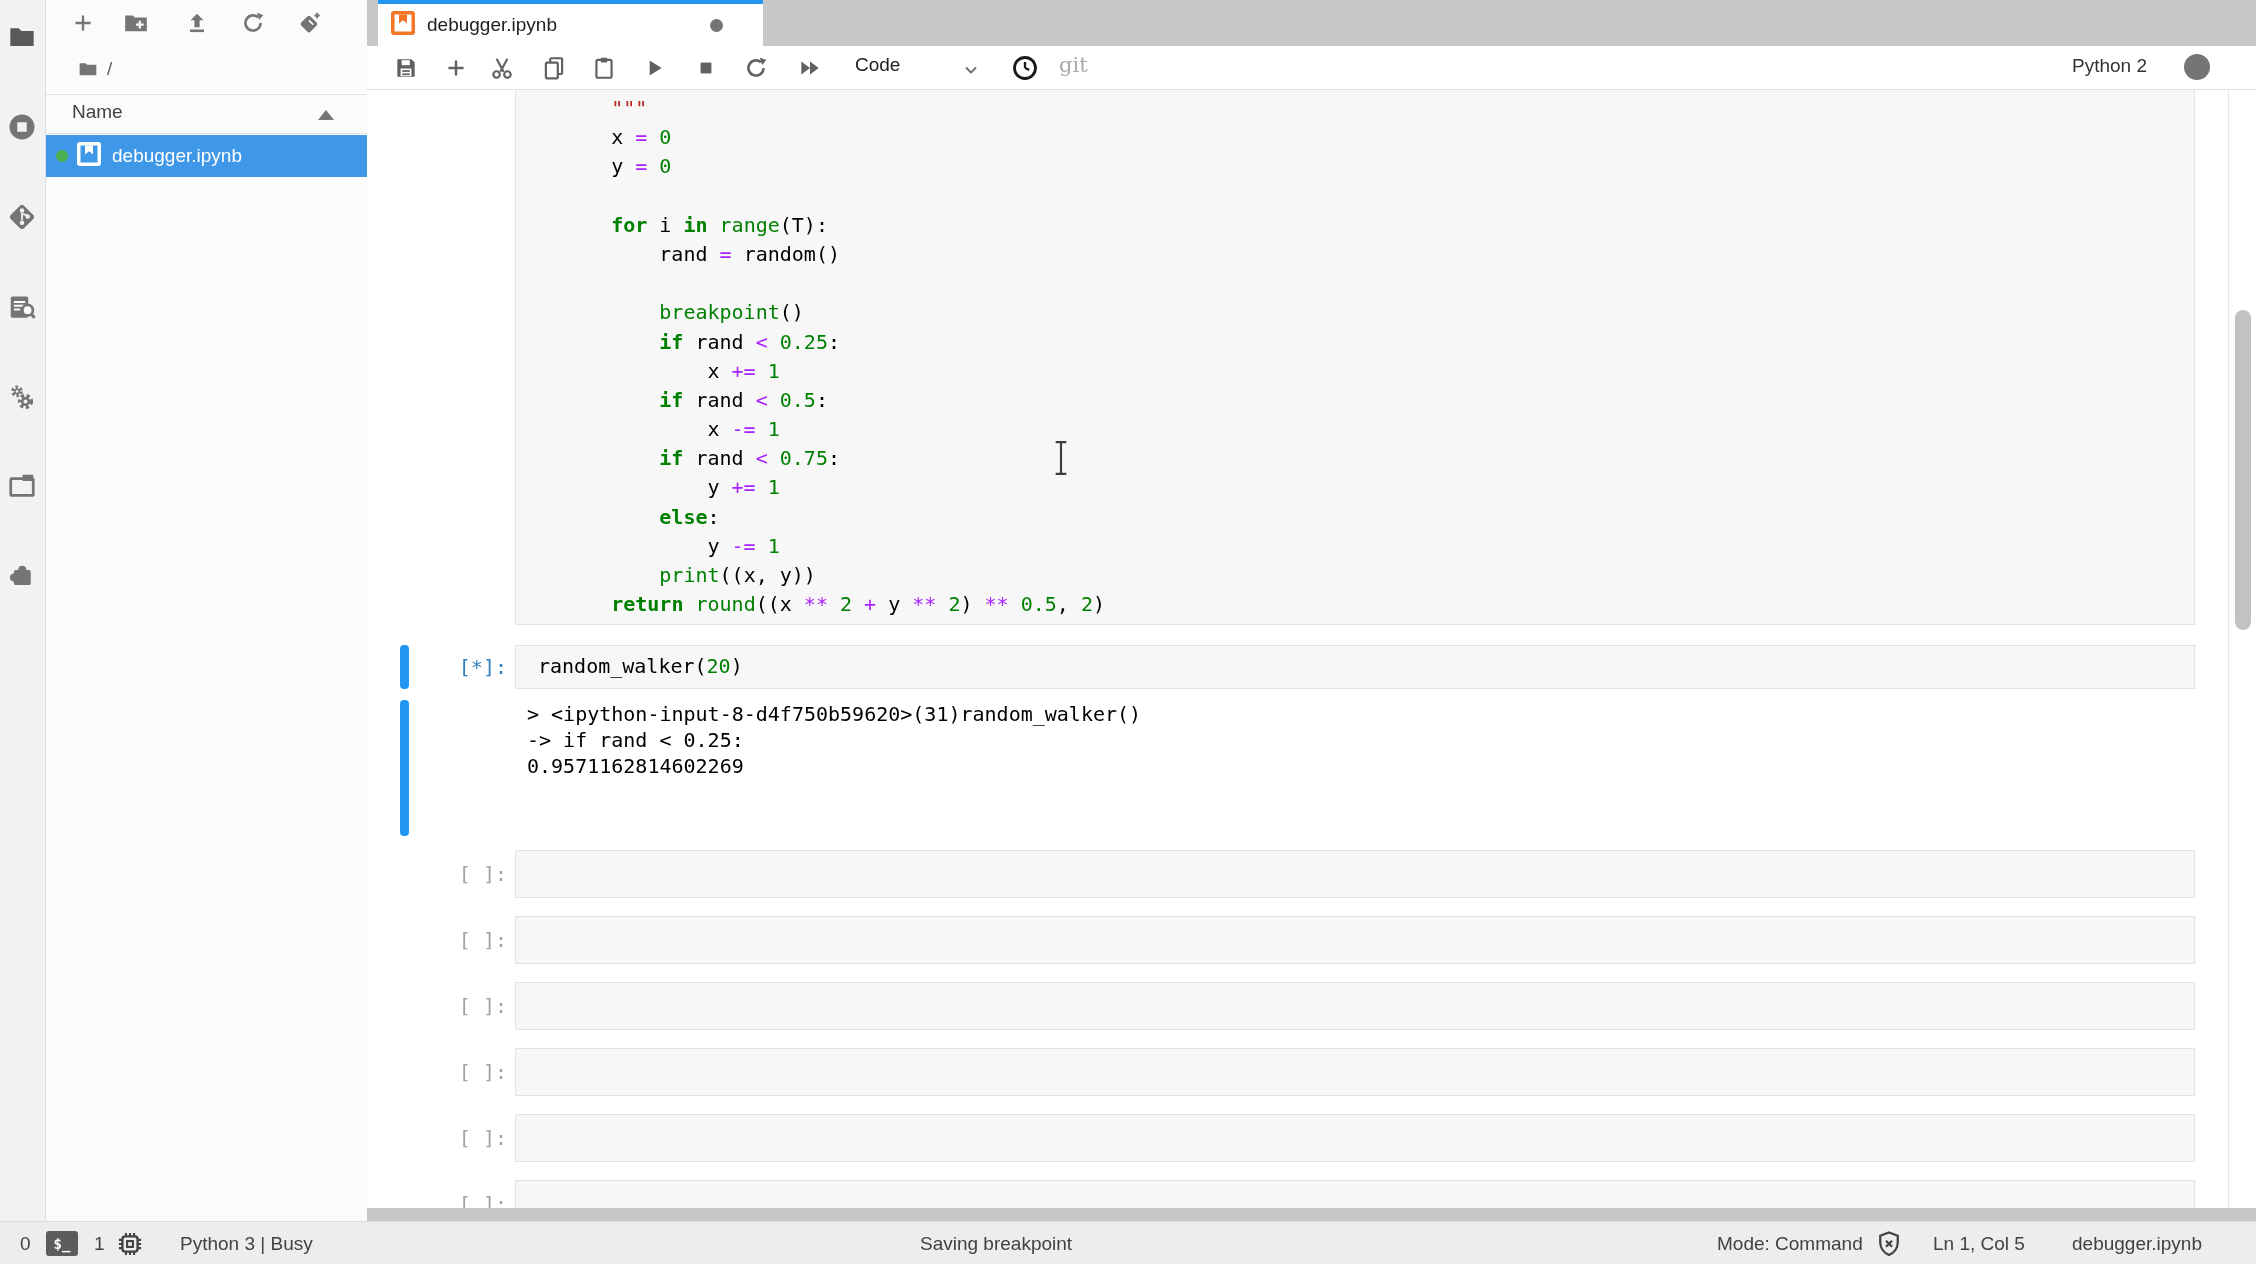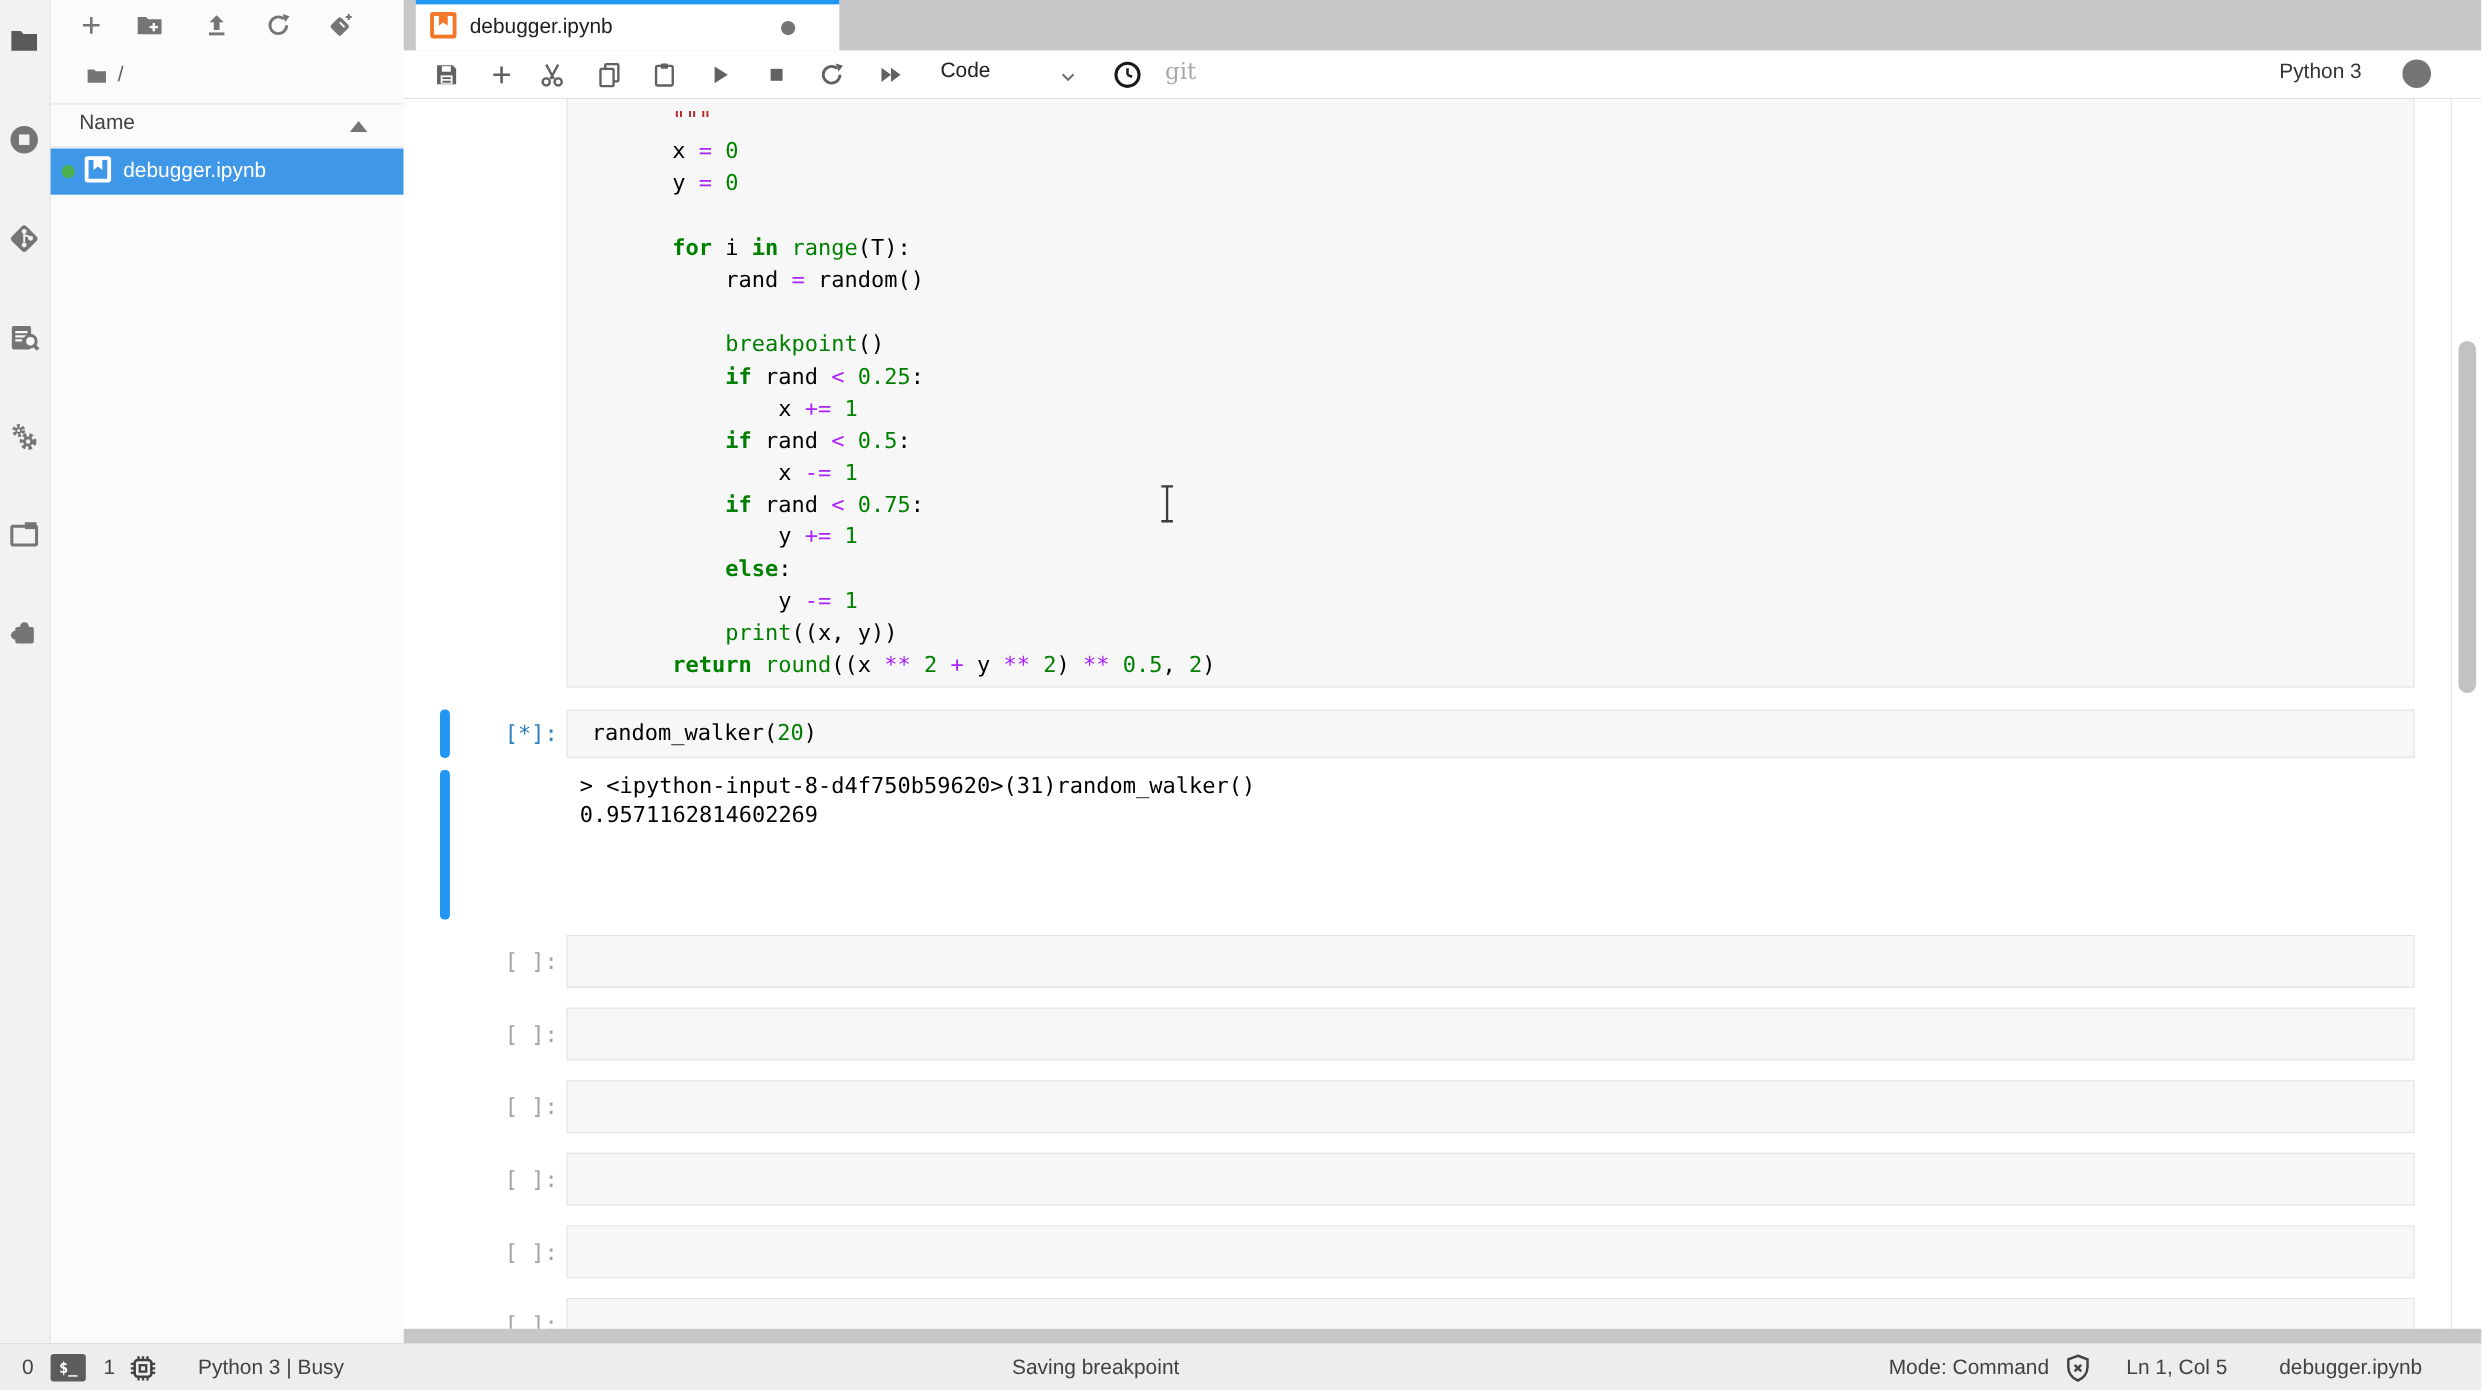--- a/index.html
+++ b/index.html
@@ -276,37 +276,38 @@
           <path d="M7 9.5l5 5 5-5" stroke="#757575" stroke-width="2" fill="none"></path>
         </svg>
     </div>
     <div id="tb-clock">
       <svg width="28" height="28" viewBox="0 0 24 24">
         <circle cx="12" cy="12" r="9" fill="none" stroke="#1a1a1a" stroke-width="2.4"></circle>
         <path d="M12 12V6.8M12 12l3.6 1.6" stroke="#1a1a1a" stroke-width="2" fill="none"></path>
       </svg>
     </div>
     <div id="tb-git">git</div>
-    <div id="tb-kernel-name">Python 3</div>
+    <div id="tb-kernel-name">Python 2</div>
     <div id="tb-kernel-status"></div>
   </div>
 
   <div id="notebook" class="abs">
 
     <div class="editor-box" style="top:-10px;height:545px;"></div>
     <pre class="code abs" id="cell1-code" style="left:196px;top:4px;"><div class="code-line"><span class="tok-str">    """</span></div><div class="code-line"><span class="tok-plain">    x </span><span class="tok-op">=</span><span class="tok-plain"> </span><span class="tok-num">0</span></div><div class="code-line"><span class="tok-plain">    y </span><span class="tok-op">=</span><span class="tok-plain"> </span><span class="tok-num">0</span></div><div class="code-line">&nbsp;</div><div class="code-line"><span class="tok-plain">    </span><span class="tok-kw">for</span><span class="tok-plain"> i </span><span class="tok-kw">in</span><span class="tok-plain"> </span><span class="tok-builtin">range</span><span class="tok-plain">(T):</span></div><div class="code-line"><span class="tok-plain">        rand </span><span class="tok-op">=</span><span class="tok-plain"> random()</span></div><div class="code-line">&nbsp;</div><div class="code-line"><span class="tok-plain">        </span><span class="tok-builtin">breakpoint</span><span class="tok-plain">()</span></div><div class="code-line"><span class="tok-plain">        </span><span class="tok-kw">if</span><span class="tok-plain"> rand </span><span class="tok-op">&lt;</span><span class="tok-plain"> </span><span class="tok-num">0.25</span><span class="tok-plain">:</span></div><div class="code-line"><span class="tok-plain">            x </span><span class="tok-op">+=</span><span class="tok-plain"> </span><span class="tok-num">1</span></div><div class="code-line"><span class="tok-plain">        </span><span class="tok-kw">if</span><span class="tok-plain"> rand </span><span class="tok-op">&lt;</span><span class="tok-plain"> </span><span class="tok-num">0.5</span><span class="tok-plain">:</span></div><div class="code-line"><span class="tok-plain">            x </span><span class="tok-op">-=</span><span class="tok-plain"> </span><span class="tok-num">1</span></div><div class="code-line"><span class="tok-plain">        </span><span class="tok-kw">if</span><span class="tok-plain"> rand </span><span class="tok-op">&lt;</span><span class="tok-plain"> </span><span class="tok-num">0.75</span><span class="tok-plain">:</span></div><div class="code-line"><span class="tok-plain">            y </span><span class="tok-op">+=</span><span class="tok-plain"> </span><span class="tok-num">1</span></div><div class="code-line"><span class="tok-plain">        </span><span class="tok-kw">else</span><span class="tok-plain">:</span></div><div class="code-line"><span class="tok-plain">            y </span><span class="tok-op">-=</span><span class="tok-plain"> </span><span class="tok-num">1</span></div><div class="code-line"><span class="tok-plain">        </span><span class="tok-builtin">print</span><span class="tok-plain">((x, y))</span></div><div class="code-line"><span class="tok-plain">    </span><span class="tok-kw">return</span><span class="tok-plain"> </span><span class="tok-builtin">round</span><span class="tok-plain">((x </span><span class="tok-op">**</span><span class="tok-plain"> </span><span class="tok-num">2</span><span class="tok-plain"> </span><span class="tok-op">+</span><span class="tok-plain"> y </span><span class="tok-op">**</span><span class="tok-plain"> </span><span class="tok-num">2</span><span class="tok-plain">) </span><span class="tok-op">**</span><span class="tok-plain"> </span><span class="tok-num">0.5</span><span class="tok-plain">, </span><span class="tok-num">2</span><span class="tok-plain">)</span></div></pre>
 
     <div class="collapser" style="top:555px;height:44px;"></div>
     <div class="prompt busy" style="top:555px;line-height:44px;">[*]:</div>
     <div class="editor-box" style="top:555px;height:44px;"></div>
     <pre class="code abs" id="cell2-code" style="left:171px;top:562px;"><div class="code-line"><span class="tok-plain">random_walker(</span><span class="tok-num">20</span><span class="tok-plain">)</span></div></pre>
 
     <div class="collapser" style="top:610px;height:136px;"></div>
     <div class="abs" id="output-lines" style="left:160px;top:611px;">
         <div class="out-line">&gt; &lt;ipython-input-8-d4f750b59620&gt;(31)random_walker()</div>
+        <div class="out-line">-&gt; if rand &lt; 0.25:</div>
         <div class="out-line">0.9571162814602269</div>
       </div>
 
     <div id="empty-cells">
         <div class="prompt empty" style="top: 760px; line-height: 48px;">[ ]:</div>
         <div class="editor-box" style="top: 760px; height: 48px;"></div>
         <div class="prompt empty" style="top: 826px; line-height: 48px;">[ ]:</div>
         <div class="editor-box" style="top: 826px; height: 48px;"></div>
         <div class="prompt empty" style="top: 892px; line-height: 48px;">[ ]:</div>
         <div class="editor-box" style="top: 892px; height: 48px;"></div>

